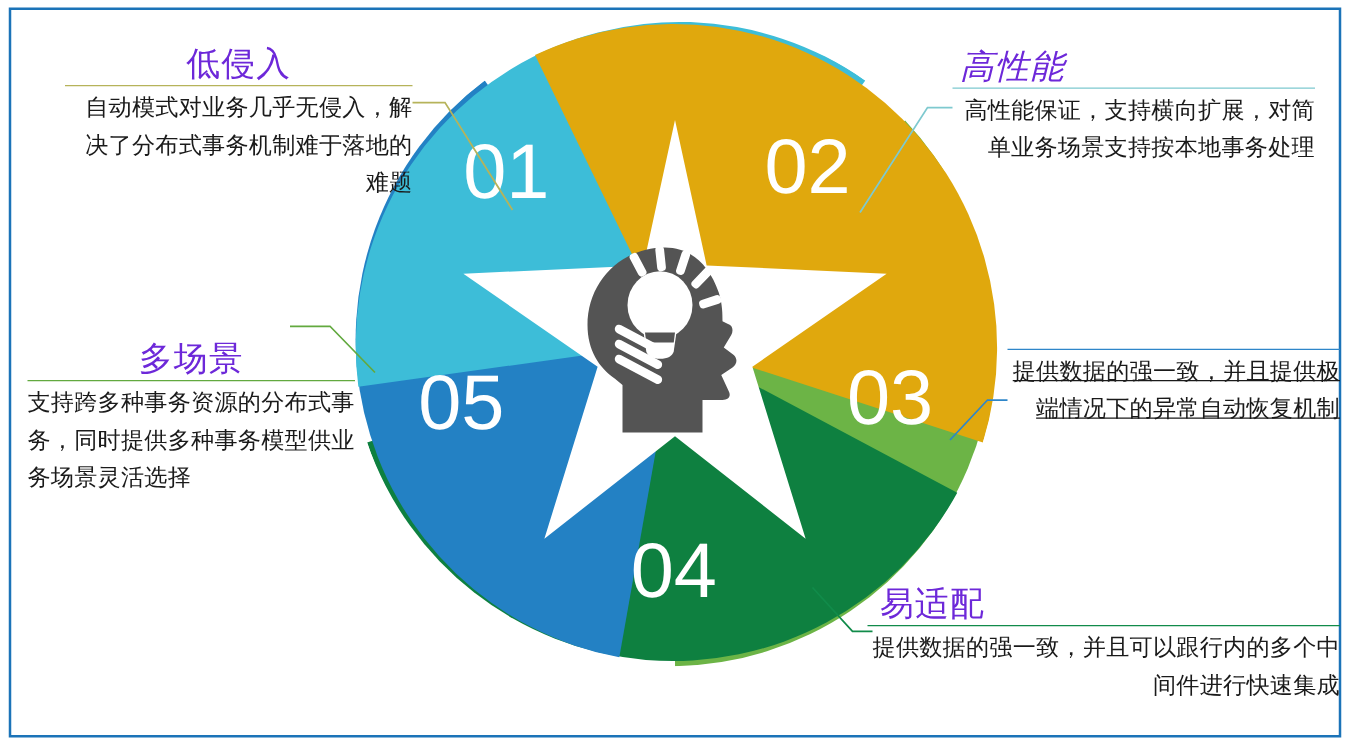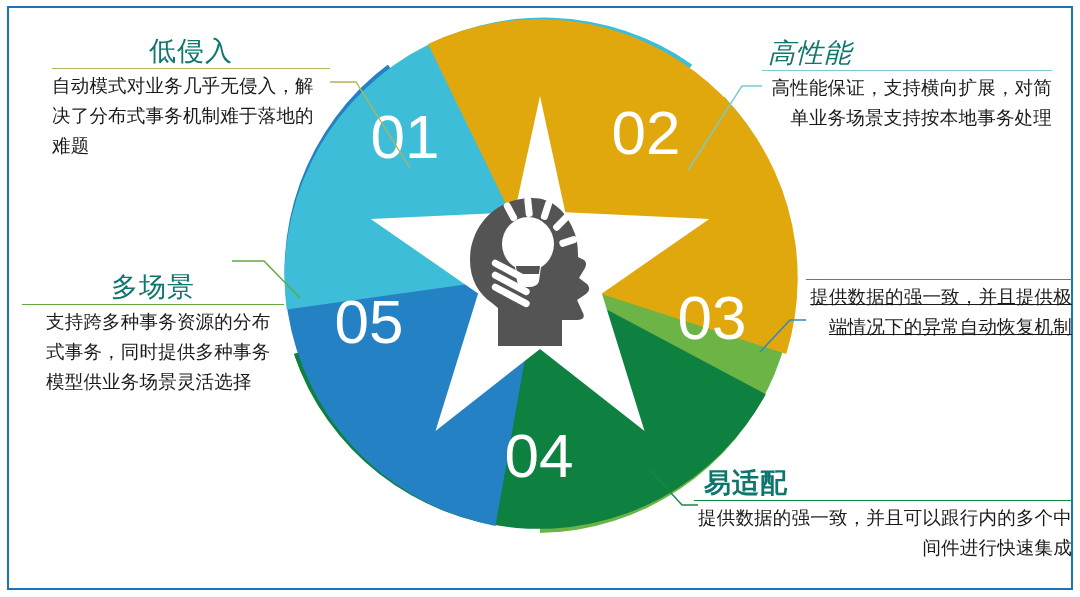--- a/index.html
+++ b/index.html
@@ -39,21 +39,21 @@
     position: absolute;
     left: 466px;
     top: 196px;
     width: 148px;
     height: 152px;
   }
 
   .callout { position: absolute; }
 
   .callout .ctitle {
-    color: #0f766e;
+    color: #6d28d9;
     font-size: 27px;
     line-height: 31px;
     white-space: nowrap;
     letter-spacing: 1px;
   }
   .callout .cbody {
     color: #1a1a1a;
     font-size: 18.5px;
     line-height: 30px;
     letter-spacing: 0.2px;
@@ -61,41 +61,41 @@
   .rule {
     height: 0;
     border-top: 1.6px solid #b0ae56;
     margin-top: 1px;
     margin-bottom: 2px;
   }
 
   
   #c01 { left: 52px;  top: 36px;  width: 278px; text-align: center; }
   #c01 .ctitle { text-align: center; }
-  #c01 .cbody  { text-align: left; }
+  #c01 .cbody  { text-align: right; }
   #c01 .rule   { border-top-color: #b6b35a; }
 
   #c02 { left: 762px; top: 38px;  width: 290px; text-align: left; }
   #c02 .rule   { border-top-color: #7ec9cf; }
   #c02 .cbody  { text-align: right; }
   #c02 .ctitle { text-align: left; padding-left: 6px; font-style: italic; }
 
   #c03 { left: 806px; top: 278px; width: 266px; text-align: left; }
   #c03 .rule   { border-top-color: #2e86c9; }
   #c03 .cbody  { text-align: right; text-decoration: underline; }
   #c03 .ctitle { text-align: left; padding-left: 6px; }
 
   #c04 { left: 694px; top: 468px; width: 378px; text-align: left; }
   #c04 .rule   { border-top-color: #118b4a; }
   #c04 .cbody  { text-align: right; }
-  #c04 .ctitle { text-align: left; padding-left: 10px; font-weight: bold; }
+  #c04 .ctitle { text-align: left; padding-left: 10px; }
 
   #c05 { left: 22px;  top: 224px; width: 262px; text-align: left; }
   #c05 .rule   { border-top-color: #62a93f; }
-  #c05 .cbody  { text-align: left; margin-left: 24px; }
+  #c05 .cbody  { text-align: left; }
   #c05 .ctitle { text-align: center; margin-top: 48px; }
 
   #leaders { position: absolute; left: 0; top: 0; width: 1080px; height: 597px; pointer-events: none; }
 </style>
 </head>
 <body>
 
 <div id="slide">
 
   <div id="frame-border" style="border-color: rgb(27, 115, 184);"></div>

